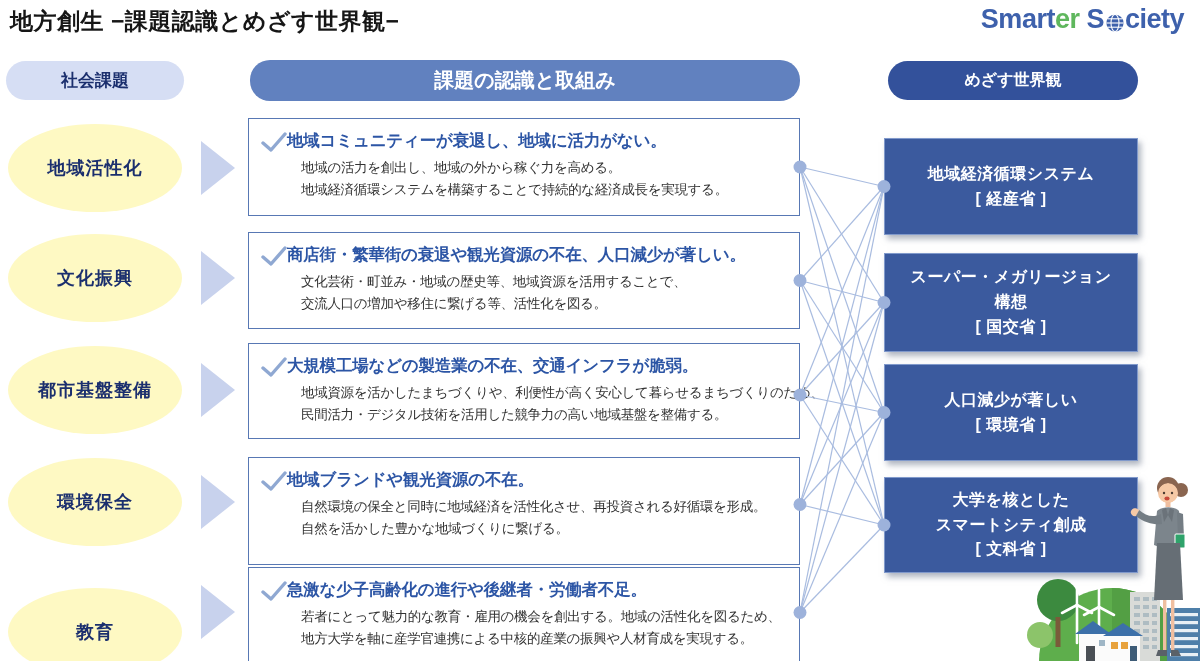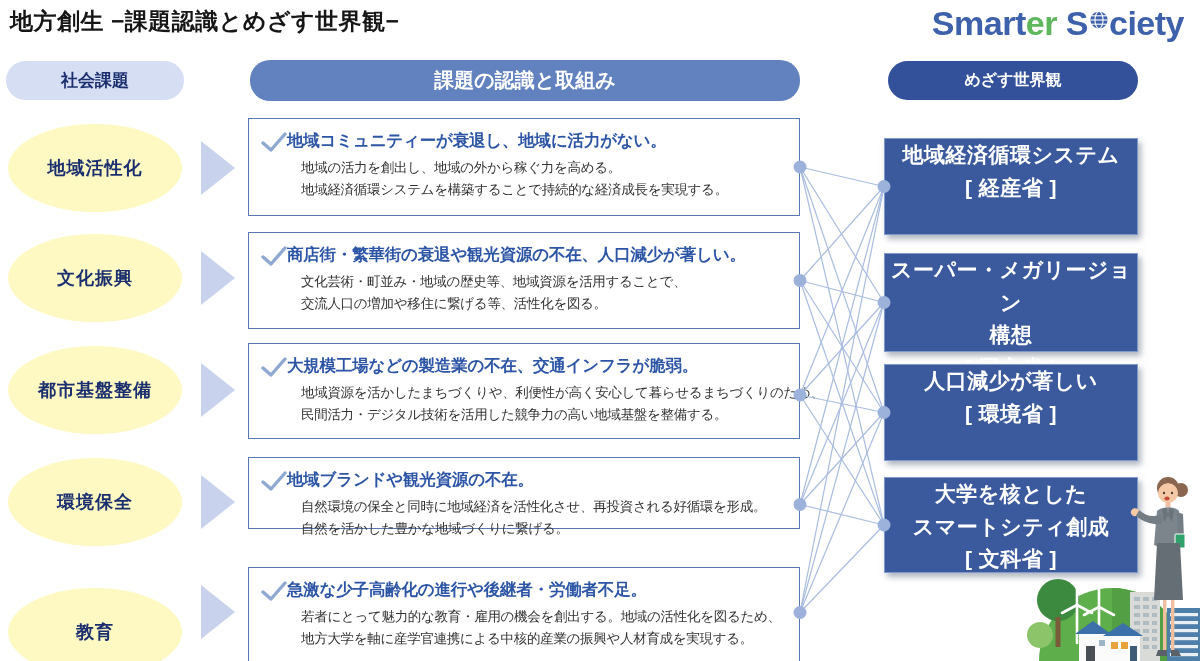--- a/index.html
+++ b/index.html
@@ -2,21 +2,21 @@
 <html lang="ja"><head>
 <meta charset="utf-8">
 <style>
   * { margin:0; padding:0; box-sizing:border-box; }
   html,body { background:#fff; }
   body { font-family:"Liberation Sans","DejaVu Sans",sans-serif; }
   .stage{ position:relative; width:1200px; height:661px; background:#ffffff; overflow:hidden; }
 
   
   .page-title{ position:absolute; left:10px; top:6px; font-size:23px; font-weight:bold; color:#161616; letter-spacing:.5px; }
-  .logo{ position:absolute; right:16px; top:4px; font-size:34px; font-weight:bold; letter-spacing:-.5px; display:flex; }
+  .logo{ position:absolute; right:16px; top:4px; font-size:27px; font-weight:bold; letter-spacing:-.5px; display:flex; align-items:center; }
   .logo .blue{ color:#3E61AC; } .logo .green{ color:#5FB75D; }
   .logo svg{ margin:6px 0 0 1px; }
 
   
   .pill{ position:absolute; display:flex; align-items:center; justify-content:center; font-weight:bold; border-radius:20px; }
   .pill-left{ left:6px; top:61px; width:178px; height:39px; background:#D6DEF4; color:#1B2F6E; font-size:17px; }
   .pill-mid{ left:250px; top:60px; width:550px; height:41px; background:#6181BF; color:#fff; font-size:20px; }
   .pill-right{ left:888px; top:61px; width:250px; height:39px; background:#33519B; color:#fff; font-size:16px; }
 
   
@@ -28,21 +28,21 @@
   
   .ibox{ position:absolute; left:248px; width:552px; background:#fff; border:1.5px solid #5878B4; padding:11px 6px 8px 12px; z-index:2; }
   .ibox .trow{ display:flex; align-items:flex-start; }
   .ibox .check{ flex:0 0 auto; margin-top:2px; }
   .ibox .ititle{ color:#2C55A5; font-weight:bold; font-size:16.5px; white-space:nowrap; letter-spacing:-.2px; }
   .ibox .ibody{ margin:5px 0 0 40px; color:#333; font-size:13.5px; line-height:1.62; letter-spacing:-.3px; white-space:nowrap; }
 
   
   .vbox{ position:absolute; left:884px; width:254px; background:#3B5A9E; border:1.5px solid #8099CB;
          box-shadow:3px 4px 6px rgba(110,120,140,.55); color:#fff; display:flex; flex-direction:column;
-         align-items:center; text-align:center; font-weight:bold; font-size:21px; line-height:1.55; z-index:2; letter-spacing:.5px; }
+         align-items:center; justify-content:center; text-align:center; font-weight:bold; font-size:16px; line-height:1.55; z-index:2; letter-spacing:.5px; }
   .vision-line:empty{ display:none; }
 
   .overlay{ position:absolute; left:0; top:0; pointer-events:none; }
   .z3{ z-index:3; }
 </style>
 </head>
 <body>
 
 <div class="stage">
 
@@ -120,21 +120,21 @@
           <polyline points="2,11 10,18 24,2" fill="none" stroke="#8FA8D2" stroke-width="3.4" stroke-linecap="round" stroke-linejoin="round"></polyline>
         </svg>
       <span class="ititle">大規模工場などの製造業の不在、交通インフラが脆弱。</span>
     </div>
     <div class="ibody">
       <div>地域資源を活かしたまちづくりや、利便性が高く安心して暮らせるまちづくりのため、</div>
       <div>民間活力・デジタル技術を活用した競争力の高い地域基盤を整備する。</div>
     </div>
   </div>
 
-  <div class="ibox" style="top:457px;height:72px">
+  <div class="ibox" style="top:457px;height:108px">
     <div class="trow">
       <svg class="check" width="26" height="20" viewBox="0 0 26 20">
           <polyline points="2,11 10,18 24,2" fill="none" stroke="#8FA8D2" stroke-width="3.4" stroke-linecap="round" stroke-linejoin="round"></polyline>
         </svg>
       <span class="ititle">地域ブランドや観光資源の不在。</span>
     </div>
     <div class="ibody">
       <div>自然環境の保全と同時に地域経済を活性化させ、再投資される好循環を形成。</div>
       <div>自然を活かした豊かな地域づくりに繋げる。</div>
     </div>

